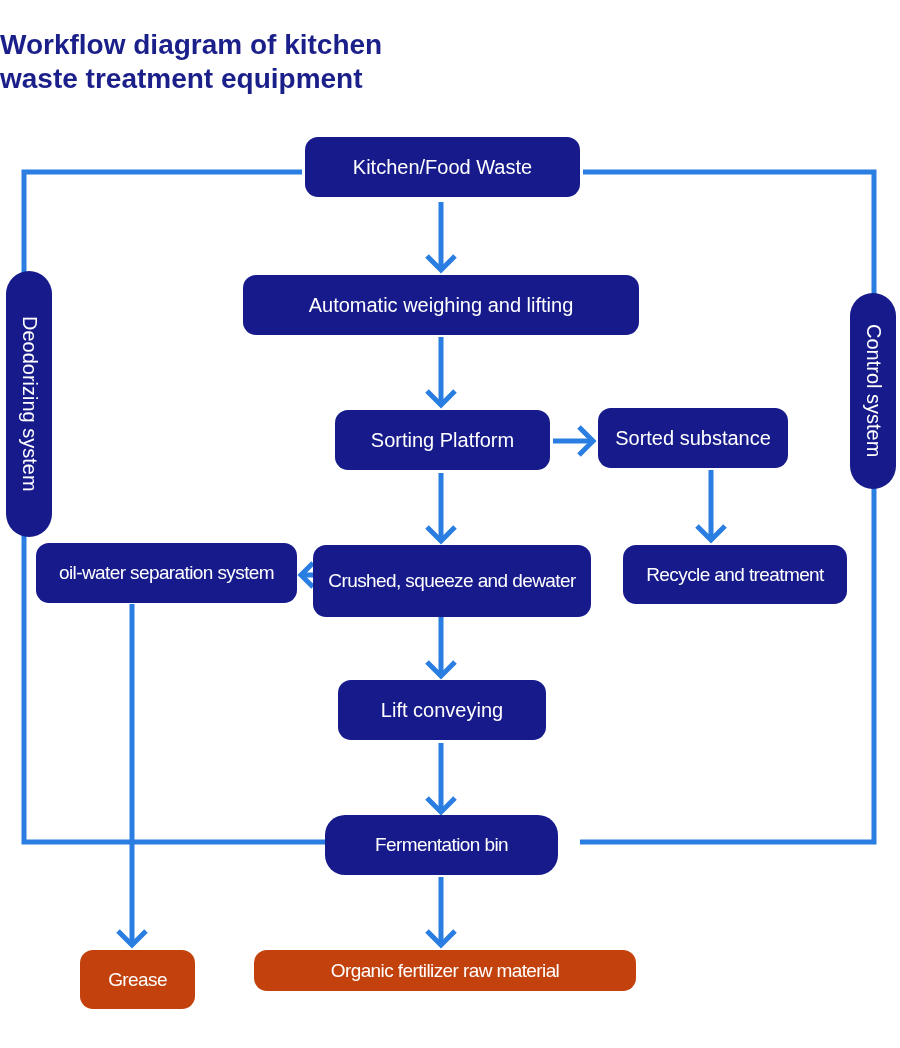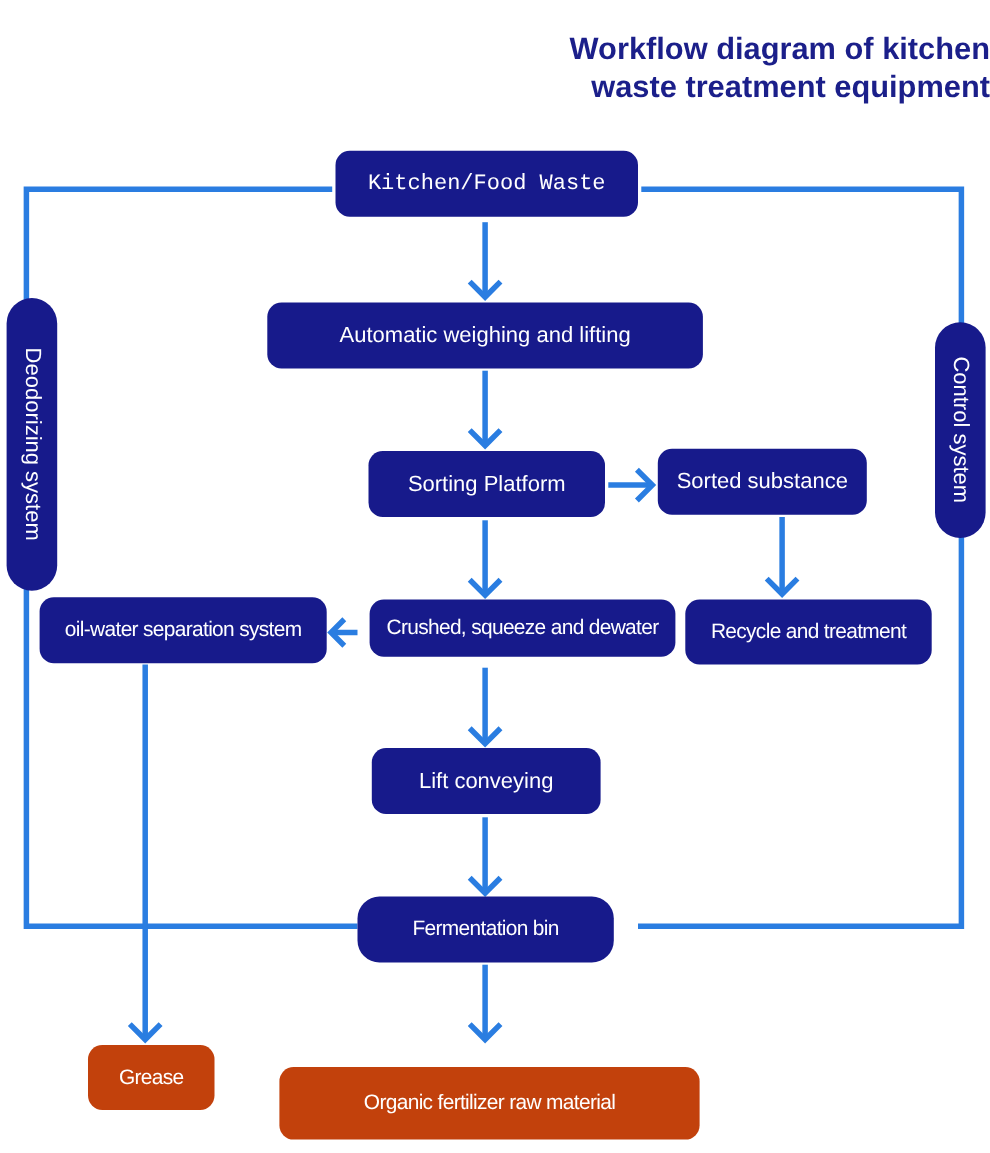--- a/index.html
+++ b/index.html
@@ -1,18 +1,18 @@
 <!DOCTYPE html>
 <html><head>
 <meta charset="utf-8">
 <style>
   html, body { margin: 0; padding: 0; background: #ffffff; }
   body { width: 900px; height: 1048px; position: relative; overflow: hidden;
          font-family: "Liberation Sans", "DejaVu Sans", sans-serif; }
-  .title { position: absolute; left: 0; width: 900px; text-align: right;
+  .title { position: absolute; left: 0; width: 900px; text-align: left;
            color: #1b1f8a; font-weight: bold; font-size: 28px; line-height: 34px; }
   .title.l1 { top: 28px; }
   .title.l2 { top: 62px; }
   svg#wires { position: absolute; left: 0; top: 0; }
   .node { position: absolute; box-sizing: border-box; background: #171a8b; color: #ffffff;
           border-radius: 13px; display: flex; align-items: center; justify-content: center;
           font-size: 20px; white-space: nowrap; }
   .node.narrow { font-size: 19px; letter-spacing: -0.6px; }
   .node.teal { background: #c2410c; }
   .pill { position: absolute; box-sizing: border-box; background: #171a8b; color: #ffffff;
@@ -66,24 +66,24 @@
   </g>
 </svg>
 
 <div class="pill" style="left:6px; top:271px; width:46px; height:266px;">
   <span>Deodorizing system</span>
 </div>
 <div class="pill" style="left:850px; top:293px; width:46px; height:196px;">
   <span>Control system</span>
 </div>
 
-<div class="node" style="left:305px; top:137px; width:275px; height:60px;font-family:Liberation Mono, monospace;">Kitchen/Food Waste</div>
+<div class="node" style="left:305px; top:137px; width:275px; height:60px;">Kitchen/Food Waste</div>
 <div class="node" style="left:243px; top:275px; width:396px; height:60px;">Automatic weighing and lifting</div>
 <div class="node" style="left:335px; top:410px; width:215px; height:60px;">Sorting Platform</div>
 <div class="node" style="left:598px; top:408px; width:190px; height:60px;">Sorted substance</div>
-<div class="node narrow" style="left:336px; top:545px; width:278px; height:52px;">Crushed, squeeze and dewater</div>
+<div class="node narrow" style="left:313px; top:545px; width:278px; height:72px;">Crushed, squeeze and dewater</div>
 <div class="node narrow" style="left:623px; top:545px; width:224px; height:59px;">Recycle and treatment</div>
 <div class="node narrow" style="left:36px; top:543px; width:261px; height:60px;">oil-water separation system</div>
 <div class="node" style="left:338px; top:680px; width:208px; height:60px;">Lift conveying</div>
 <div class="node narrow" style="left:325px; top:815px; width:233px; height:60px;border-radius:20px;">Fermentation bin</div>
 
 <div class="node teal narrow" style="left:80px; top:950px; width:115px; height:59px;">Grease</div>
-<div class="node teal narrow" style="left:254px; top:970px; width:382px; height:66px;">Organic fertilizer raw material</div>
+<div class="node teal narrow" style="left:254px; top:950px; width:382px; height:41px;">Organic fertilizer raw material</div>
 
 </body></html>

